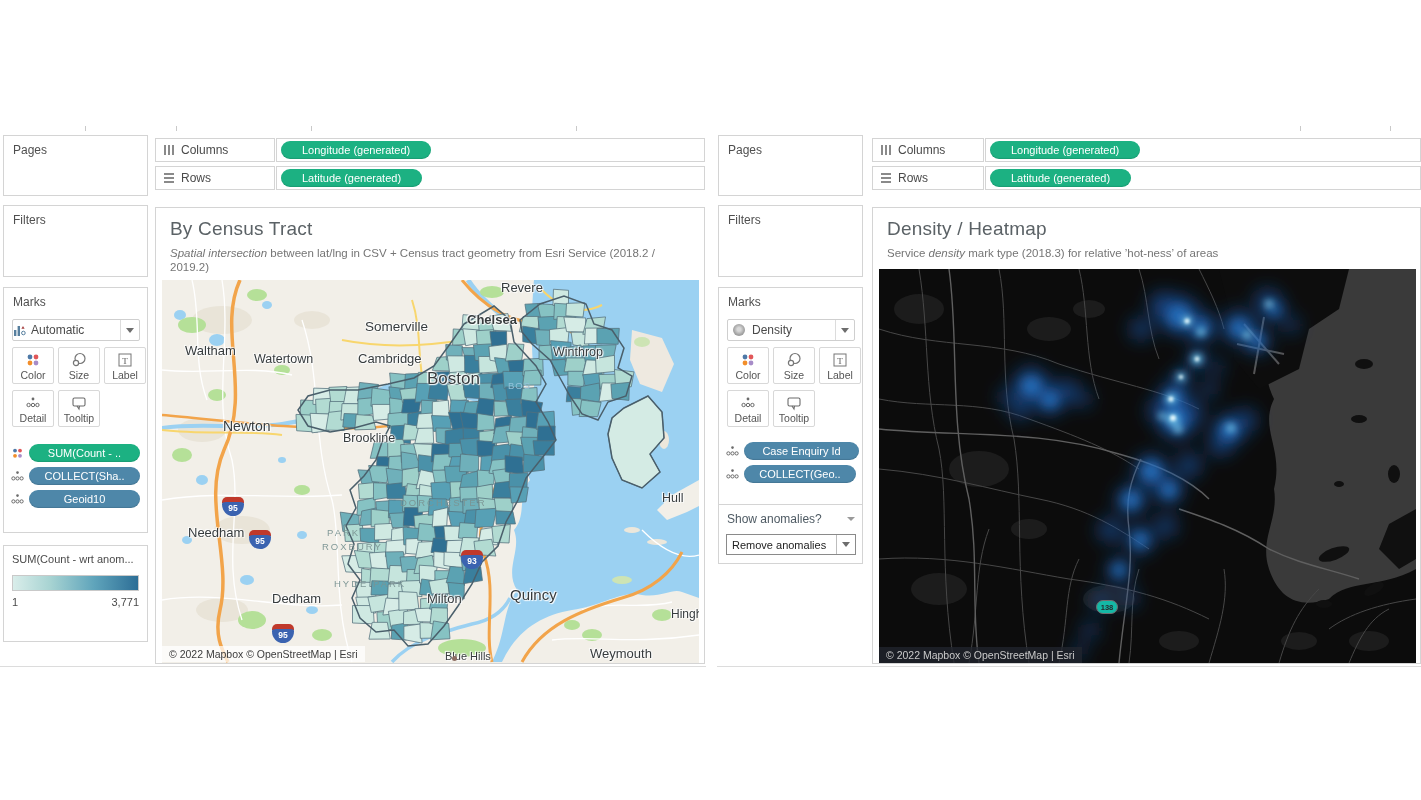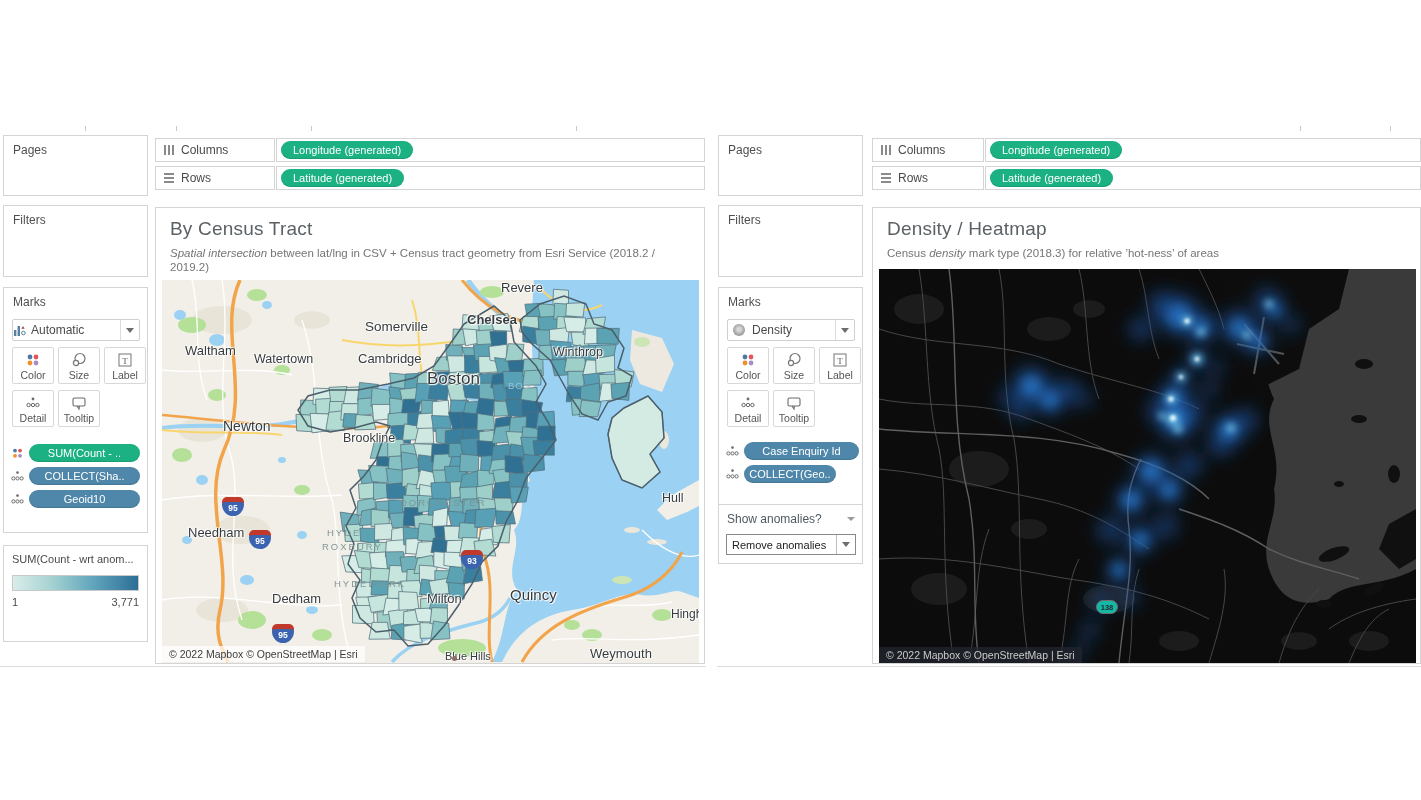--- a/index.html
+++ b/index.html
@@ -14,21 +14,21 @@
   .shelf-label{position:absolute;height:24px;background:#fff;border:1px solid #d4d4d4;box-sizing:border-box;
                display:flex;align-items:center;padding-left:8px;color:#4a4a4a;font-size:12px;}
   .shelf-box{position:absolute;height:24px;background:#fff;border:1px solid #d4d4d4;box-sizing:border-box;
              display:flex;align-items:center;padding-left:4px;overflow:hidden;}
   .cols-icon{display:inline-flex;gap:2px;margin-right:7px;}
   .cols-icon i{width:2px;height:10px;background:#8a8a8a;}
   .rows-icon{display:inline-flex;flex-direction:column;gap:2px;margin-right:7px;}
   .rows-icon i{width:10px;height:2px;background:#8a8a8a;}
 
   .pill{height:18px;border-radius:9px;color:#fff;font-size:11px;display:inline-flex;align-items:center;
-        justify-content:center;padding:0 12px;white-space:nowrap;box-shadow:inset 0 -1px 1px rgba(0,0,0,.12);}
+        justify-content:center;padding:0 21px;white-space:nowrap;box-shadow:inset 0 -1px 1px rgba(0,0,0,.12);}
   .pill.green{background:#1cb182;}
   .pill.blue{background:#4e87a9;}
 
   
   .mk-dropdown{position:absolute;left:8px;top:31px;width:128px;height:22px;border:1px solid #cfcfcf;border-radius:2px;
                background:#fff;display:flex;align-items:center;box-sizing:border-box;font-size:12px;color:#4a4a4a;}
   .mk-dropdown .dlabel{flex:1;padding-left:5px;}
   .caret-box{width:18px;height:100%;border-left:1px solid #dcdcdc;display:flex;align-items:center;justify-content:center;}
   .caret{width:0;height:0;border-left:4px solid transparent;border-right:4px solid transparent;border-top:5px solid #6d6d6d;}
   .mk-btn{position:absolute;width:42px;height:37px;border:1px solid #d8d8d8;border-radius:2px;background:#fff;
@@ -571,21 +571,21 @@
           <div class="city-label" style="left: 181px; top: 151px; font-size: 12.5px;">Brookline</div>
           <div class="city-label" style="left: 26px; top: 245px; font-size: 13px;">Needham</div>
           <div class="city-label" style="left: 110px; top: 311px; font-size: 13px;">Dedham</div>
           <div class="city-label" style="left: 265px; top: 311px; font-size: 13px;">Milton</div>
           <div class="city-label" style="left: 348px; top: 306px; font-size: 15px;">Quincy</div>
           <div class="city-label" style="left: 428px; top: 366px; font-size: 13px;">Weymouth</div>
           <div class="city-label" style="left: 500px; top: 211px; font-size: 12.5px;">Hull</div>
           <div class="city-label" style="left: 509px; top: 327px; font-size: 12px;">Hingham</div>
           <div class="city-label" style="left: 283px; top: 370px; font-size: 11px;">Blue Hills</div>
           <div class="area-label" style="left: 238px; top: 217px;">DORCHESTER</div>
-          <div class="area-label" style="left: 165px; top: 247px;">HYDE</div>
+          <div class="area-label" style="left: 165px; top: 247px;">PARK</div>
           <div class="area-label" style="left: 160px; top: 261px;">ROXBURY</div>
           <div class="area-label" style="left: 172px; top: 298px;">HYDE PARK</div>
           <div class="area-label bos-label" style="left: 346px; top: 100px;">BOS</div>
           <div class="ishield" style="left: 60px; top: 217px;">
             <span class="top"></span>
             <span class="body"></span>
             <span>95</span>
           </div>
           <div class="ishield" style="left: 87px; top: 250px;">
             <span class="top"></span>
@@ -672,21 +672,21 @@
       </svg>
       <span class="pill blue" style="width:115px;box-sizing:border-box">Case Enquiry Id</span>
     </div>
     <div class="pill-row" style="top:177px">
       <svg width="15" height="15" viewBox="0 0 15 15">
         <circle cx="7.5" cy="3.6" r="1.3" fill="#6b6b6b"></circle>
         <circle cx="3.4" cy="9.4" r="1.6" fill="none" stroke="#6b6b6b"></circle>
         <circle cx="7.5" cy="9.4" r="1.6" fill="none" stroke="#6b6b6b"></circle>
         <circle cx="11.6" cy="9.4" r="1.6" fill="none" stroke="#6b6b6b"></circle>
       </svg>
-      <span class="pill blue" style="width:92px;box-sizing:border-box">COLLECT(Geo..</span>
+      <span class="pill blue" style="width:112px;box-sizing:border-box">COLLECT(Geo..</span>
     </div>
   </div>
 
   <div class="card" style="left:718px;top:504px;width:145px;height:60px">
     <span class="param-label">Show anomalies?</span>
     <span class="param-caret"></span>
     <div class="combo">
       <span class="cval">Remove anomalies</span>
       <span class="caret-box">
           <span class="caret"></span>
@@ -712,21 +712,21 @@
         <i></i>
       </span>
     <span>Rows</span>
   </div>
   <div class="shelf-box" style="left:985px;top:166px;width:436px">
     <span class="pill green">Latitude (generated)</span>
   </div>
 
   <div class="card" style="left:872px;top:207px;width:549px;height:457px">
     <div class="ws-title">Density / Heatmap</div>
-    <div class="ws-sub"><span>Census </span><span class="it">density</span><span> mark type (2018.3) for relative ’hot-ness’ of areas</span></div>
+    <div class="ws-sub"><span>Service </span><span class="it">density</span><span> mark type (2018.3) for relative ’hot-ness’ of areas</span></div>
     <div class="map" id="right-map" style="left:6px;top:61px;width:537px;height:394px;background:#0c0c0c">
       <svg id="right-svg" width="537" height="394" viewBox="0 0 537 394">
         <defs>
           <filter id="blur9" x="-60%" y="-60%" width="220%" height="220%">
               <feGaussianBlur stdDeviation="9"></feGaussianBlur>
             </filter>
           <filter id="blur6" x="-60%" y="-60%" width="220%" height="220%">
               <feGaussianBlur stdDeviation="6"></feGaussianBlur>
             </filter>
           <filter id="blur4" x="-80%" y="-80%" width="260%" height="260%">

